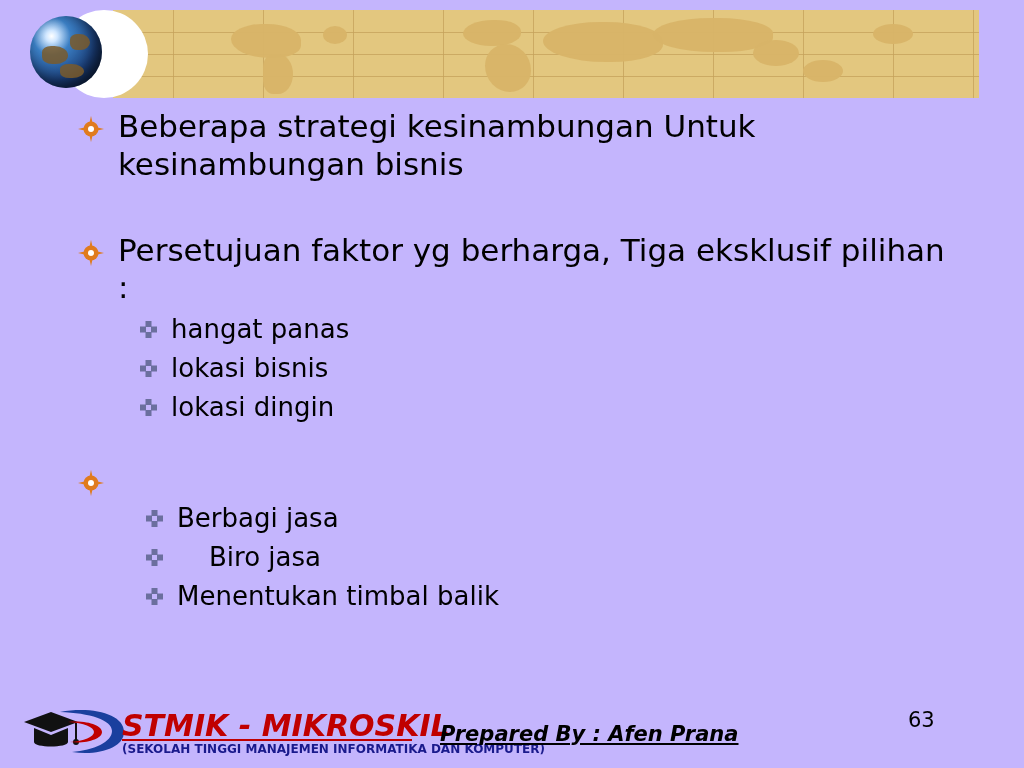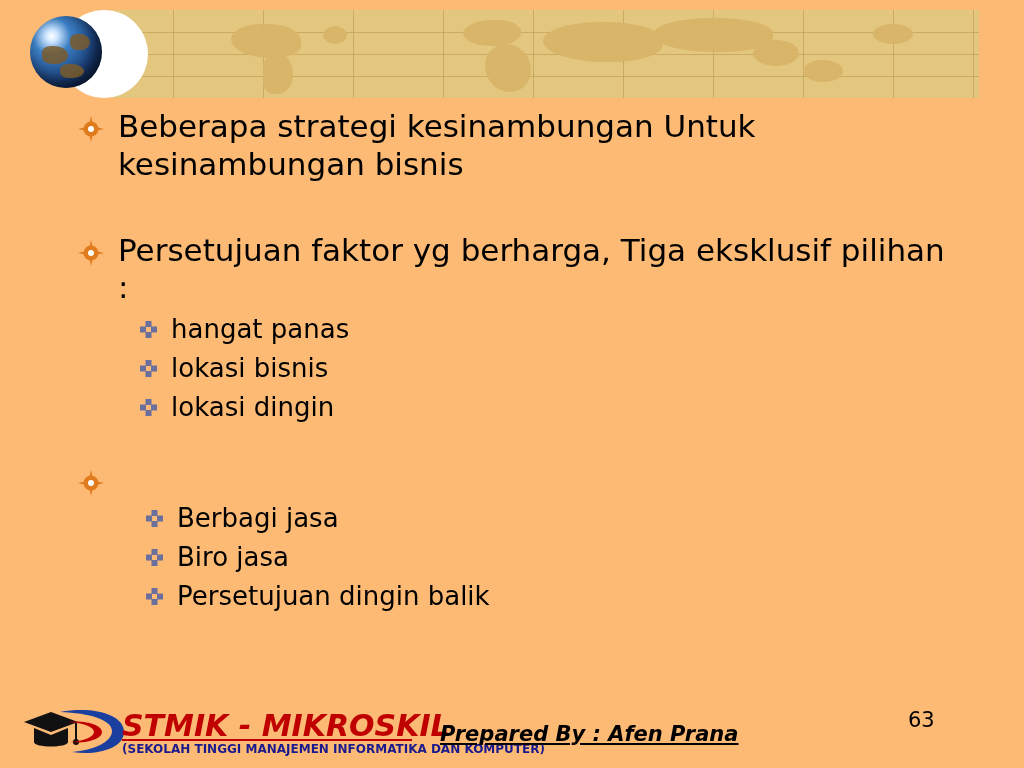--- a/index.html
+++ b/index.html
@@ -4,21 +4,21 @@
 <style>
   html, body {
     margin: 0;
     padding: 0;
     background: #ffffff;
   }
   .slide {
     position: relative;
     width: 1024px;
     height: 768px;
-    background: #fdba74;
+    background: #c4b5fd;
     font-family: "DejaVu Sans", sans-serif;
     overflow: hidden;
   }
 
   
   .header-band {
     position: absolute;
     left: 113px;
     top: 10px;
     width: 866px;
@@ -317,42 +317,42 @@
         <svg width="17" height="17" viewBox="0 0 17 17">
           <rect x="5.5" y="0" width="6" height="6" fill="#6b6f9e"></rect>
           <rect x="0" y="5.5" width="6" height="6" fill="#6b6f9e"></rect>
           <rect x="11" y="5.5" width="6" height="6" fill="#6b6f9e"></rect>
           <rect x="5.5" y="11" width="6" height="6" fill="#6b6f9e"></rect>
         </svg>
       </span>
       <span class="text">Berbagi jasa</span>
     </div>
 
+    <div class="l2" style="margin-left:68px;gap:32px;">
+      <span class="bullet2">
+        <svg width="17" height="17" viewBox="0 0 17 17">
+          <rect x="5.5" y="0" width="6" height="6" fill="#6b6f9e"></rect>
+          <rect x="0" y="5.5" width="6" height="6" fill="#6b6f9e"></rect>
+          <rect x="11" y="5.5" width="6" height="6" fill="#6b6f9e"></rect>
+          <rect x="5.5" y="11" width="6" height="6" fill="#6b6f9e"></rect>
+        </svg>
+      </span>
+      <span class="text">Biro jasa</span>
+    </div>
+
     <div class="l2" style="margin-left:68px;">
       <span class="bullet2">
         <svg width="17" height="17" viewBox="0 0 17 17">
           <rect x="5.5" y="0" width="6" height="6" fill="#6b6f9e"></rect>
           <rect x="0" y="5.5" width="6" height="6" fill="#6b6f9e"></rect>
           <rect x="11" y="5.5" width="6" height="6" fill="#6b6f9e"></rect>
           <rect x="5.5" y="11" width="6" height="6" fill="#6b6f9e"></rect>
         </svg>
       </span>
-      <span class="text">Biro jasa</span>
-    </div>
-
-    <div class="l2" style="margin-left:68px;">
-      <span class="bullet2">
-        <svg width="17" height="17" viewBox="0 0 17 17">
-          <rect x="5.5" y="0" width="6" height="6" fill="#6b6f9e"></rect>
-          <rect x="0" y="5.5" width="6" height="6" fill="#6b6f9e"></rect>
-          <rect x="11" y="5.5" width="6" height="6" fill="#6b6f9e"></rect>
-          <rect x="5.5" y="11" width="6" height="6" fill="#6b6f9e"></rect>
-        </svg>
-      </span>
-      <span class="text">Persetujuan dingin balik</span>
+      <span class="text">Menentukan timbal balik</span>
     </div>
 
   </div>
 
   <div class="footer-cap">
     <svg width="62" height="52" viewBox="0 0 62 52">
       <path d="M4 16 L31 6 L58 16 L31 26 Z" fill="#111111"></path>
       <path d="M14 22 L14 36 C14 42 48 42 48 36 L48 22 L31 29 Z" fill="#111111"></path>
       <line x1="56" y1="17" x2="56" y2="34" stroke="#111111" stroke-width="2"></line>
       <circle cx="56" cy="36" r="3" fill="#111111"></circle>

